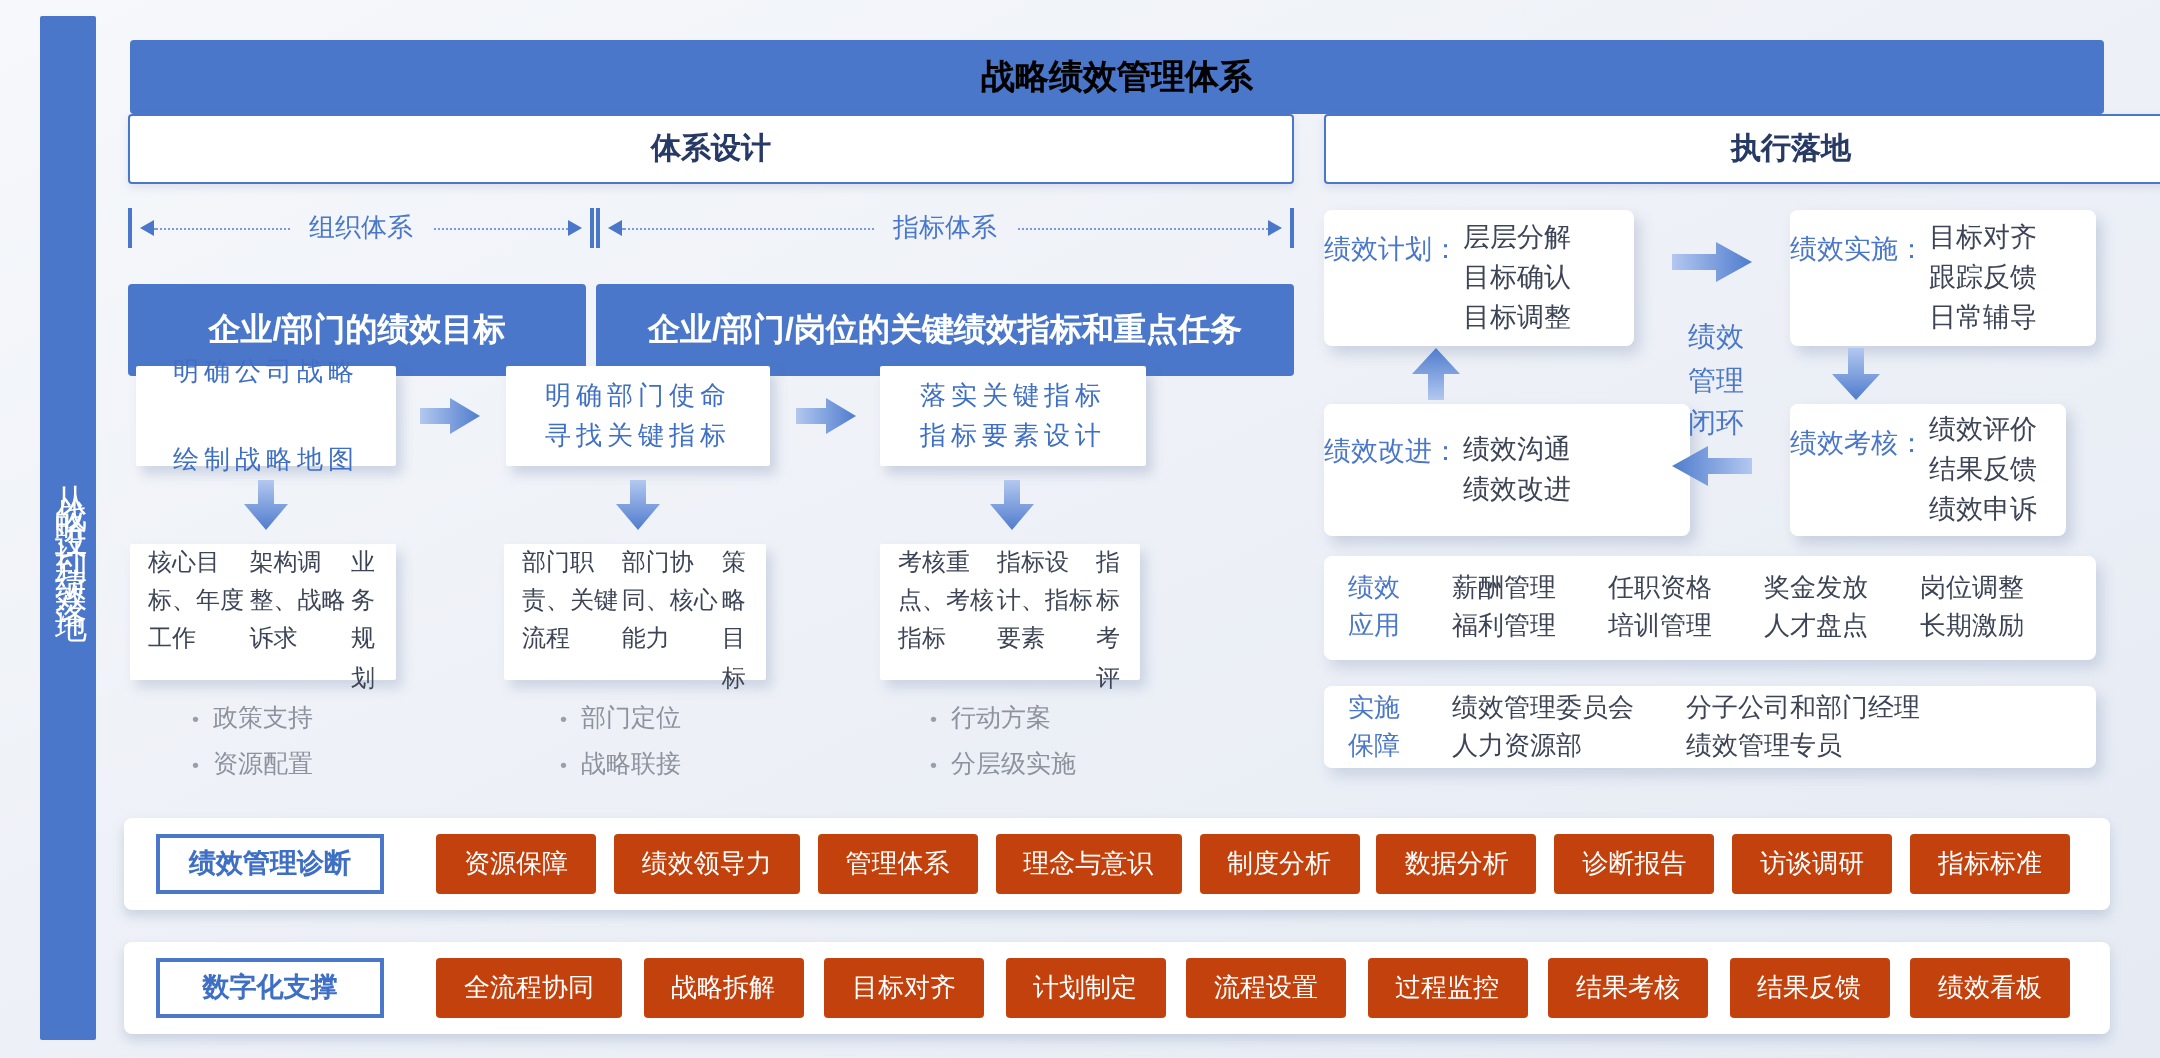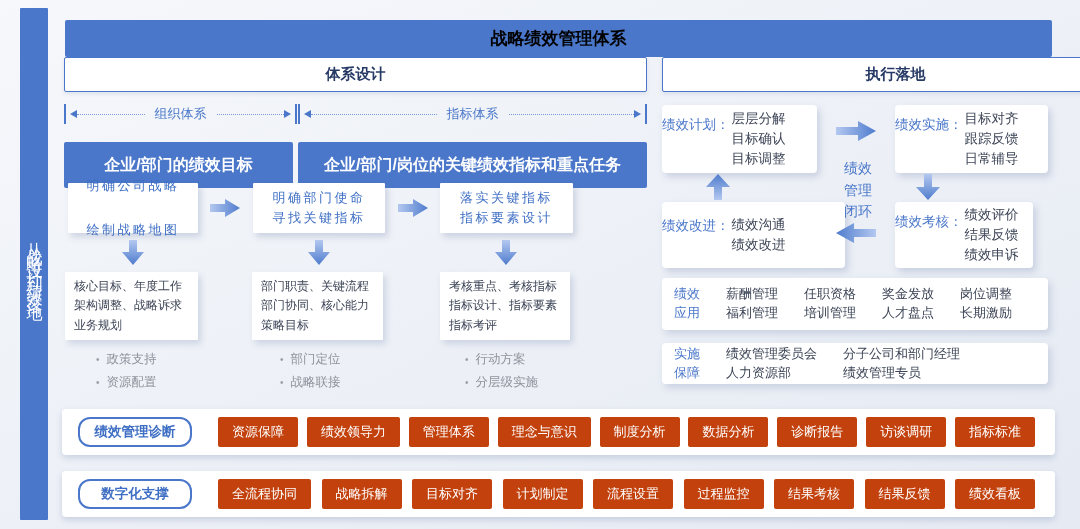--- a/index.html
+++ b/index.html
@@ -44,21 +44,21 @@
   
   .step{top:183px;height:50px;background:#fff;box-shadow:3px 4px 6px rgba(110,130,170,.28);
     display:flex;flex-direction:column;align-items:center;justify-content:center;
     color:#3f6fc4;font-size:13px;font-weight:500;letter-spacing:2.5px;line-height:1.55;border-radius:1px;}
   .step1{left:68px;width:130px;gap:23px;}
   .step2{left:253px;width:132px;}
   .step3{left:440px;width:133px;}
 
   
   .detail{top:272px;height:68px;background:#fff;box-shadow:3px 4px 6px rgba(110,130,170,.25);
-    display:flex;flex-direction:column;justify-content:center;color:#3c4456;font-size:12px;
+    display:flex;flex-direction:row;justify-content:center;color:#3c4456;font-size:12px;
     line-height:1.6;padding-left:9px;box-sizing:border-box;border-radius:1px;}
   .det1{left:65px;width:133px;}
   .det2{left:252px;width:131px;}
   .det3{left:440px;width:130px;}
 
   
   .bullets{top:348px;color:#8d929c;font-size:12.5px;line-height:1.8;}
   .bullets div::before{content:"•";margin-right:7px;font-size:10px;color:#9aa0ab;}
   .bu1{left:96px;} .bu2{left:280px;} .bu3{left:465px;}
 
@@ -84,21 +84,21 @@
   .appbox{left:662px;top:278px;width:386px;height:52px;}
   .appbox .grp{margin-left:26px;}
   .guarbox{left:662px;top:343px;width:386px;height:41px;}
   .guarbox .grp{margin-left:26px;}
   .guarbox .grp.g2{font-family:Liberation Serif, serif;}
 
   
   .brow{left:62px;width:993px;height:46px;background:#fff;border-radius:4px;
     box-shadow:0 3px 6px rgba(110,130,170,.28);display:flex;align-items:center;}
   .brow1{top:409px;} .brow2{top:471px;}
-  .chip{width:110px;height:26px;margin-left:16px;border:2px solid #4a77c9;border-radius:12px;
+  .chip{width:110px;height:26px;margin-left:16px;border:2px solid #4a77c9;border-radius:0;
     background:#fff;color:#3f6fc4;font-weight:bold;font-size:13.5px;
     display:flex;align-items:center;justify-content:center;flex:none;cursor:pointer;}
   .bbtns{flex:1;display:flex;justify-content:space-between;margin:0 20px 0 26px;}
   .bbtn{background:#c2410c;color:#fff;font-size:13px;height:30px;border-radius:2px;
     display:flex;align-items:center;justify-content:center;padding:0 14px;white-space:nowrap;cursor:pointer;}
 
   svg{display:block;}
 </style>
 </head>
 <body>

